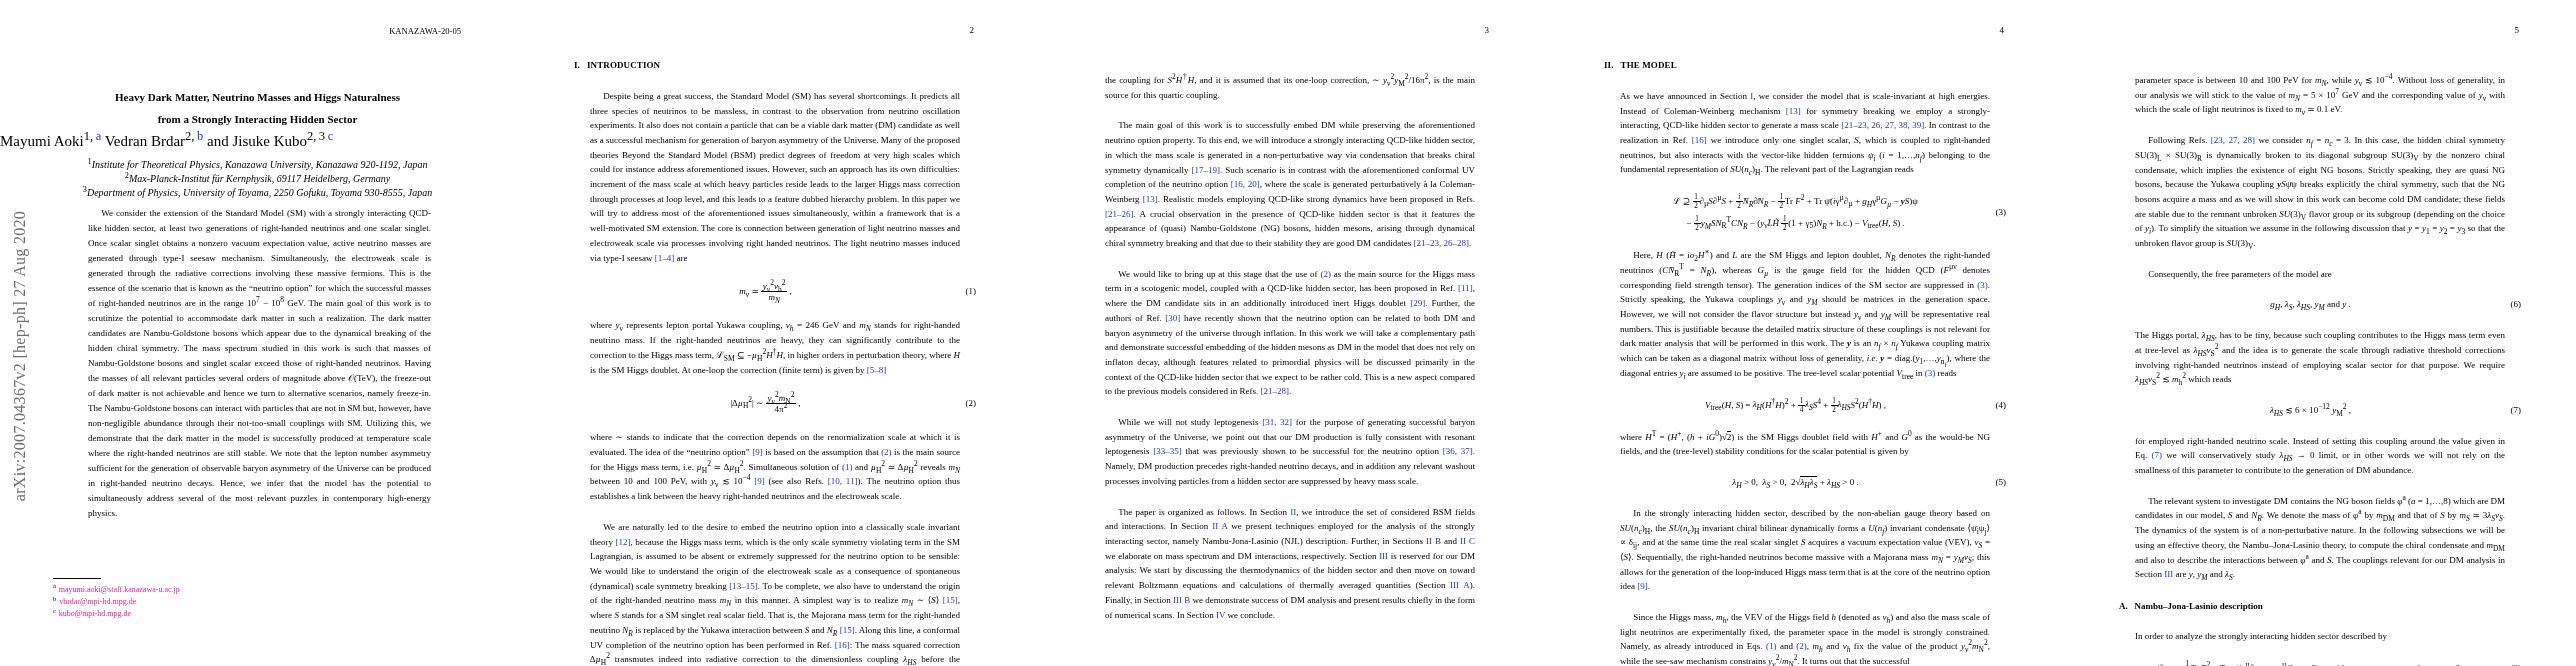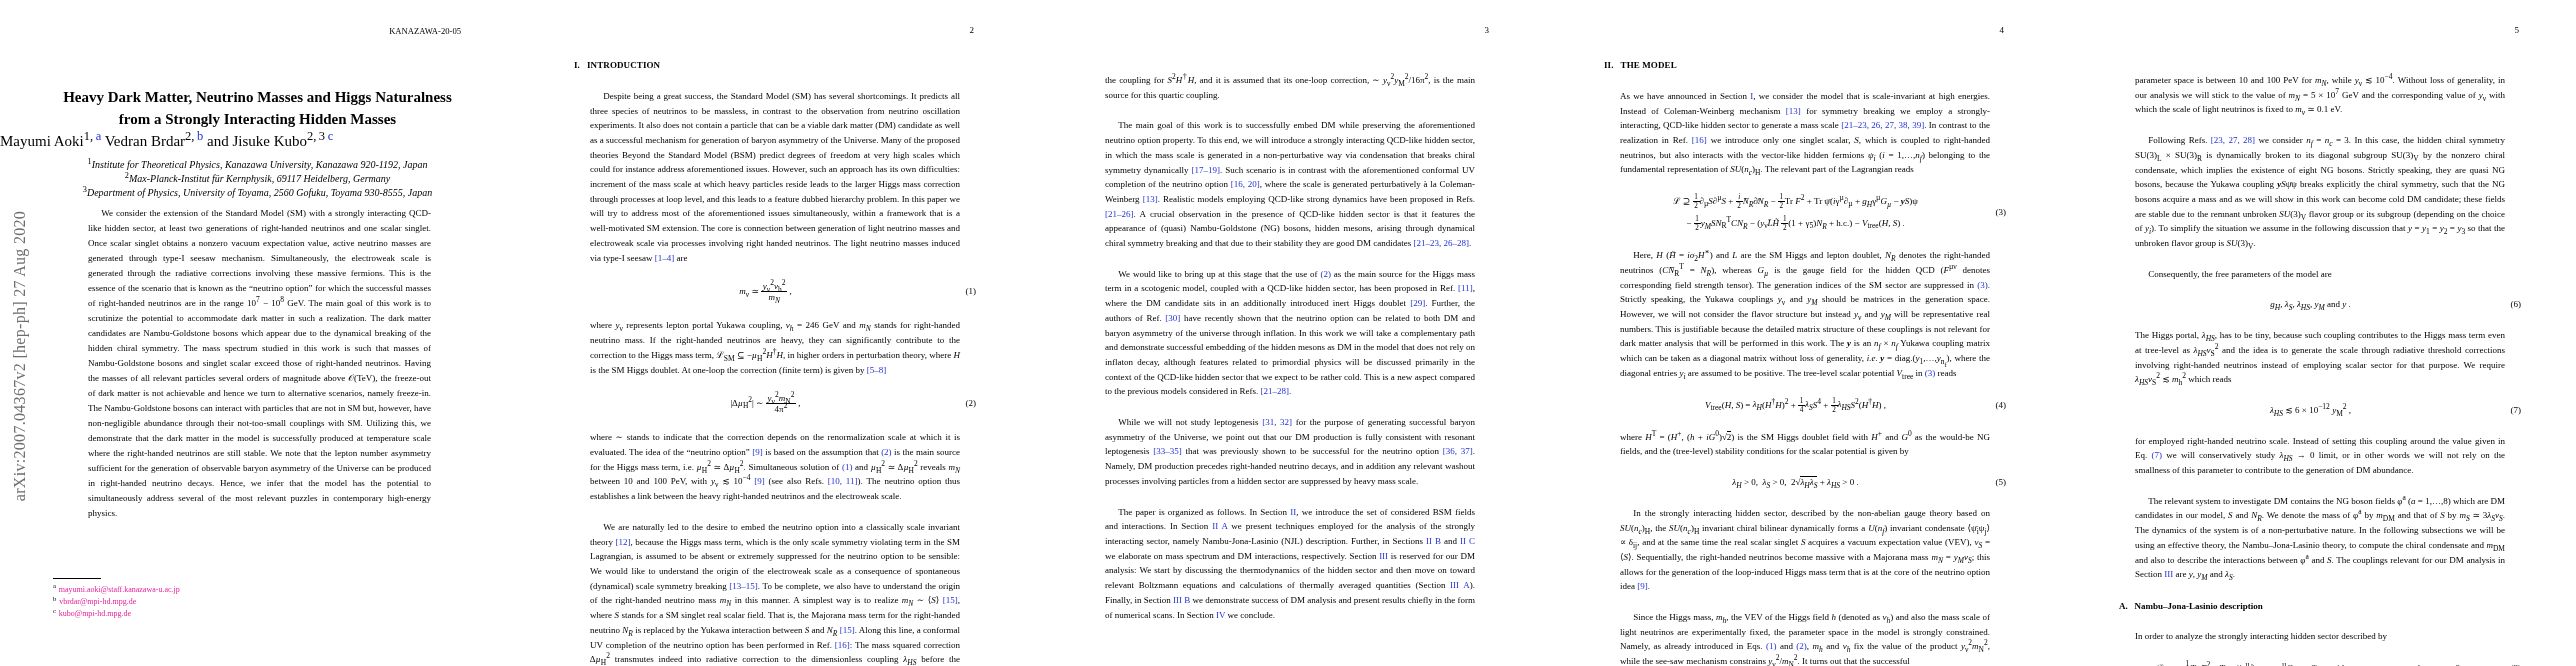--- a/index.html
+++ b/index.html
@@ -23,48 +23,48 @@
   .fr{display:inline-block;vertical-align:middle;text-align:center;line-height:1.12;}
   .fr .n{display:block;padding:0 1.7px;}
   .fr .d{display:block;border-top:0.6px solid #000;padding:0 1.7px;}
   .fr.sm{font-size:.8em;}
   .sq .sqb{border-top:0.6px solid #000;}
   .c{color:var(--cite,#2433d0);}
   .email{color:var(--email,#e6219a);margin-top:20px;}
   sup,sub{line-height:0;}
   
   .report-no{position:absolute;top:25.6px;right:54px;font-size:8.6px;}
-  .title{position:absolute;top:86px;left:0;right:0;text-align:center;font-size:15px;font-weight:bold;line-height:22px;}
+  .title{position:absolute;top:86px;left:0;right:0;text-align:center;font-size:11px;font-weight:bold;line-height:22px;}
   .authors{position:absolute;top:133px;left:0;right:0;text-align:left;font-size:15px;}
   .affils{position:absolute;top:158px;left:0;right:0;text-align:center;font-style:italic;font-size:10px;line-height:14px;}
   .affils sup{font-style:normal;}
   .abstract{position:absolute;top:206px;left:88px;right:84px;text-align:justify;font-size:9px;line-height:15px;text-indent:13.3px;}
   .fnblock{position:absolute;left:53px;top:578px;font-size:8px;line-height:12.2px;}
   .fnrule{width:48px;border-top:0.6px solid #000;margin-bottom:5px;}
   .fn sup{margin-right:2.8px;}
   .watermark{position:absolute;top:356px;left:20px;transform:translate(-50%,-50%) rotate(-90deg);
     white-space:nowrap;font-size:16px;color:var(--wm,#6e6e6e);letter-spacing:0.3px;}
 </style>
 </head>
 <body>
 
 <div id="canvas">
 
   <section class="page">
     <div class="watermark">arXiv:2007.04367v2  [hep-ph]  27 Aug 2020</div>
     <div class="report-no">KANAZAWA-20-05</div>
     <div class="title">
       <div>Heavy Dark Matter, Neutrino Masses and Higgs Naturalness</div>
-      <div>from a Strongly Interacting Hidden Masses</div>
+      <div>from a Strongly Interacting Hidden Sector</div>
     </div>
     <div class="authors">Mayumi Aoki<sup>1, <span class="c">a</span></sup> Vedran Brdar<sup>2, <span class="c">b</span></sup> and Jisuke Kubo<sup>2, 3 <span class="c">c</span></sup></div>
     <div class="affils">
       <div><sup>1</sup><i>Institute for Theoretical Physics, Kanazawa University, Kanazawa 920-1192, Japan</i></div>
       <div><sup>2</sup><i>Max-Planck-Institut für Kernphysik, 69117 Heidelberg, Germany</i></div>
-      <div><sup>3</sup><i>Department of Physics, University of Toyama, 2560 Gofuku, Toyama 930-8555, Japan</i></div>
+      <div><sup>3</sup><i>Department of Physics, University of Toyama, 2250 Gofuku, Toyama 930-8555, Japan</i></div>
     </div>
     <div class="abstract">We consider the extension of the Standard Model (SM) with a strongly interacting QCD-like hidden sector, at least two generations of right-handed neutrinos and one scalar singlet. Once scalar singlet obtains a nonzero vacuum expectation value, active neutrino masses are generated through type-I seesaw mechanism. Simultaneously, the electroweak scale is generated through the radiative corrections involving these massive fermions. This is the essence of the scenario that is known as the “neutrino option” for which the successful masses of right-handed neutrinos are in the range 10<sup>7</sup> − 10<sup>8</sup> GeV. The main goal of this work is to scrutinize the potential to accommodate dark matter in such a realization. The dark matter candidates are Nambu-Goldstone bosons which appear due to the dynamical breaking of the hidden chiral symmetry. The mass spectrum studied in this work is such that masses of Nambu-Goldstone bosons and singlet scalar exceed those of right-handed neutrinos. Having the masses of all relevant particles several orders of magnitude above 𝒪(TeV), the freeze-out of dark matter is not achievable and hence we turn to alternative scenarios, namely freeze-in. The Nambu-Goldstone bosons can interact with particles that are not in SM but, however, have non-negligible abundance through their not-too-small couplings with SM. Utilizing this, we demonstrate that the dark matter in the model is successfully produced at temperature scale where the right-handed neutrinos are still stable. We note that the lepton number asymmetry sufficient for the generation of observable baryon asymmetry of the Universe can be produced in right-handed neutrino decays. Hence, we infer that the model has the potential to simultaneously address several of the most relevant puzzles in contemporary high-energy physics.</div>
     <div class="fnblock">
       <div class="fnrule"></div>
       <div class="fn"><sup>a</sup><span class="email">mayumi.aoki@staff.kanazawa-u.ac.jp</span></div>
       <div class="fn"><sup>b</sup><span class="email">vbrdar@mpi-hd.mpg.de</span></div>
       <div class="fn"><sup>c</sup><span class="email">kubo@mpi-hd.mpg.de</span></div>
     </div>
   </section>
 

